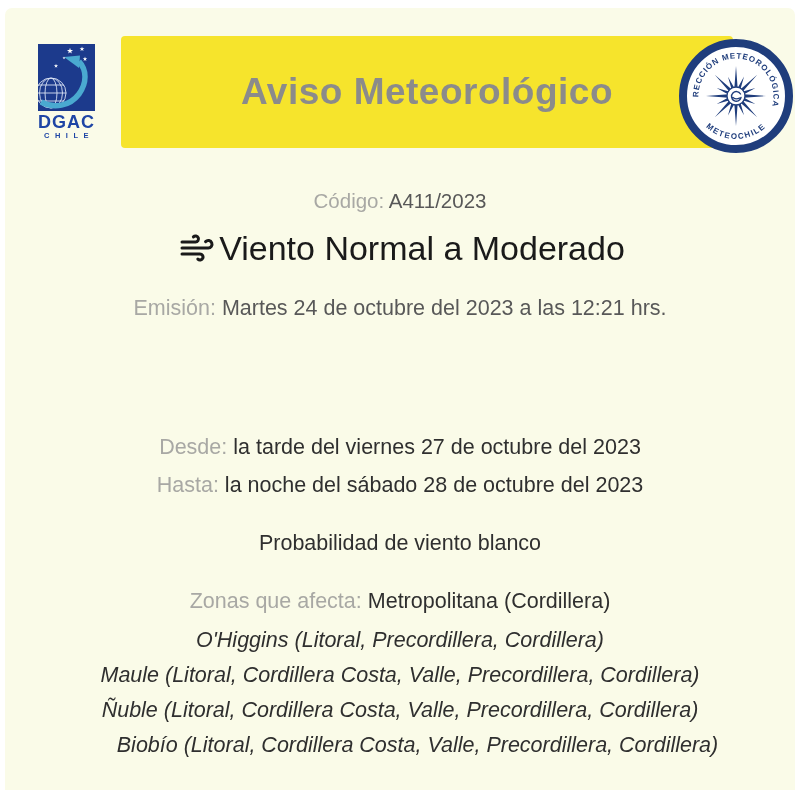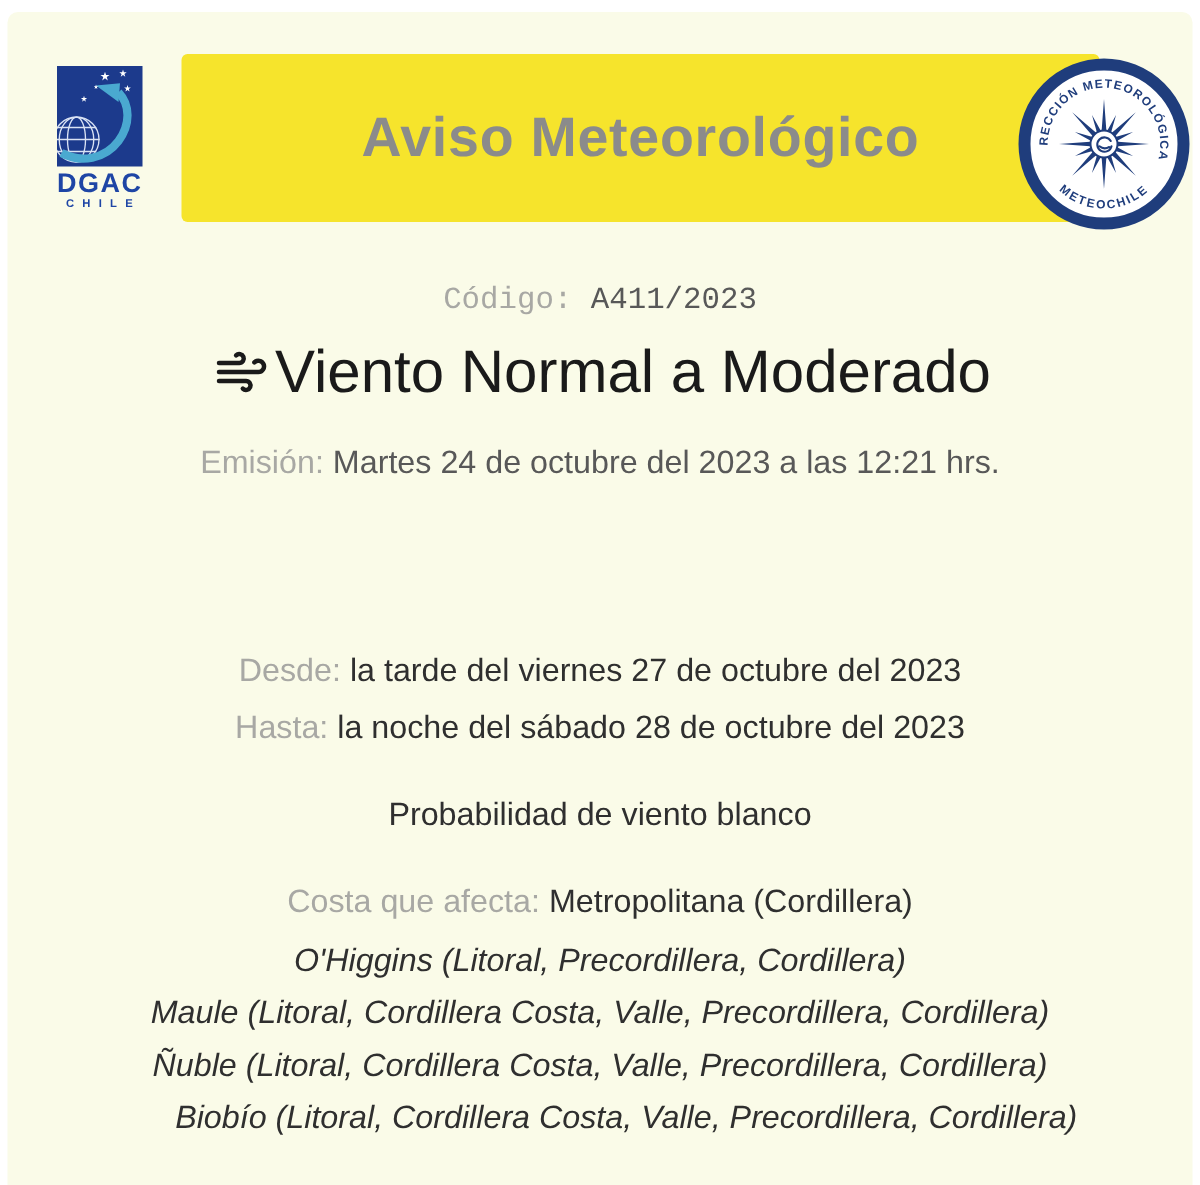--- a/index.html
+++ b/index.html
@@ -24,24 +24,24 @@
   #banner .banner-title{
     font-size:37px;font-weight:600;color:var(--banner-text,#8b8b8b);
     letter-spacing:.5px;
   }
   #seal{position:absolute;left:673px;top:30px;width:116px;height:116px;}
   
   .line{position:absolute;left:0;right:0;text-align:center;font-size:21.5px;line-height:26px;white-space:nowrap;}
   .lbl{color:var(--label,#a8a8a4);}
   .val-mid{color:var(--value-mid,#585858);}
   .val-dark{color:var(--value-dark,#2f2f2f);}
-  #codigo-line{top:180px;font-size:20.5px;font-family:Liberation Mono, monospace;}
+  #codigo-line{top:180px;font-size:20.5px;}
   #title-line{
     top:218px;display:flex;align-items:center;justify-content:center;
-    font-size:40px;line-height:44px;color:var(--title-color,#1a1a1a);font-weight:500;
+    font-size:34px;line-height:44px;color:var(--title-color,#1a1a1a);font-weight:500;
   }
   #title-line .wind{width:44px;height:36px;color:var(--title-color,#1a1a1a);flex:0 0 auto;}
   #emision-line{top:287px;}
   #condicion-line{top:349px;}
   #desde-line{top:426px;}
   #hasta-line{top:464px;}
   #probabilidad-line{top:522px;}
   #zonas-line{top:580px;}
   .zone-line{font-size:21.5px;line-height:26px;font-style:italic;}
   #zone-0{top:619px;}
@@ -148,21 +148,21 @@
   </div>
 
   <div class="line" id="hasta-line">
     <span class="lbl">Hasta:</span>
     <span class="val-dark">la noche del sábado 28 de octubre del 2023</span>
   </div>
 
   <div class="line val-dark" id="probabilidad-line">Probabilidad de viento blanco</div>
 
   <div class="line" id="zonas-line">
-    <span class="lbl">Costa que afecta:</span>
+    <span class="lbl">Zonas que afecta:</span>
     <span class="val-dark">Metropolitana (Cordillera)</span>
   </div>
 
   <div class="line zone-line val-dark" id="zone-0">O'Higgins (Litoral, Precordillera, Cordillera)</div>
   <div class="line zone-line val-dark" id="zone-1">Maule (Litoral, Cordillera Costa, Valle, Precordillera, Cordillera)</div>
   <div class="line zone-line val-dark" id="zone-2">Ñuble (Litoral, Cordillera Costa, Valle, Precordillera, Cordillera)</div>
   <div class="line zone-line val-dark" id="zone-3">Biobío (Litoral, Cordillera Costa, Valle, Precordillera, Cordillera)</div>
 
 </div>
 

